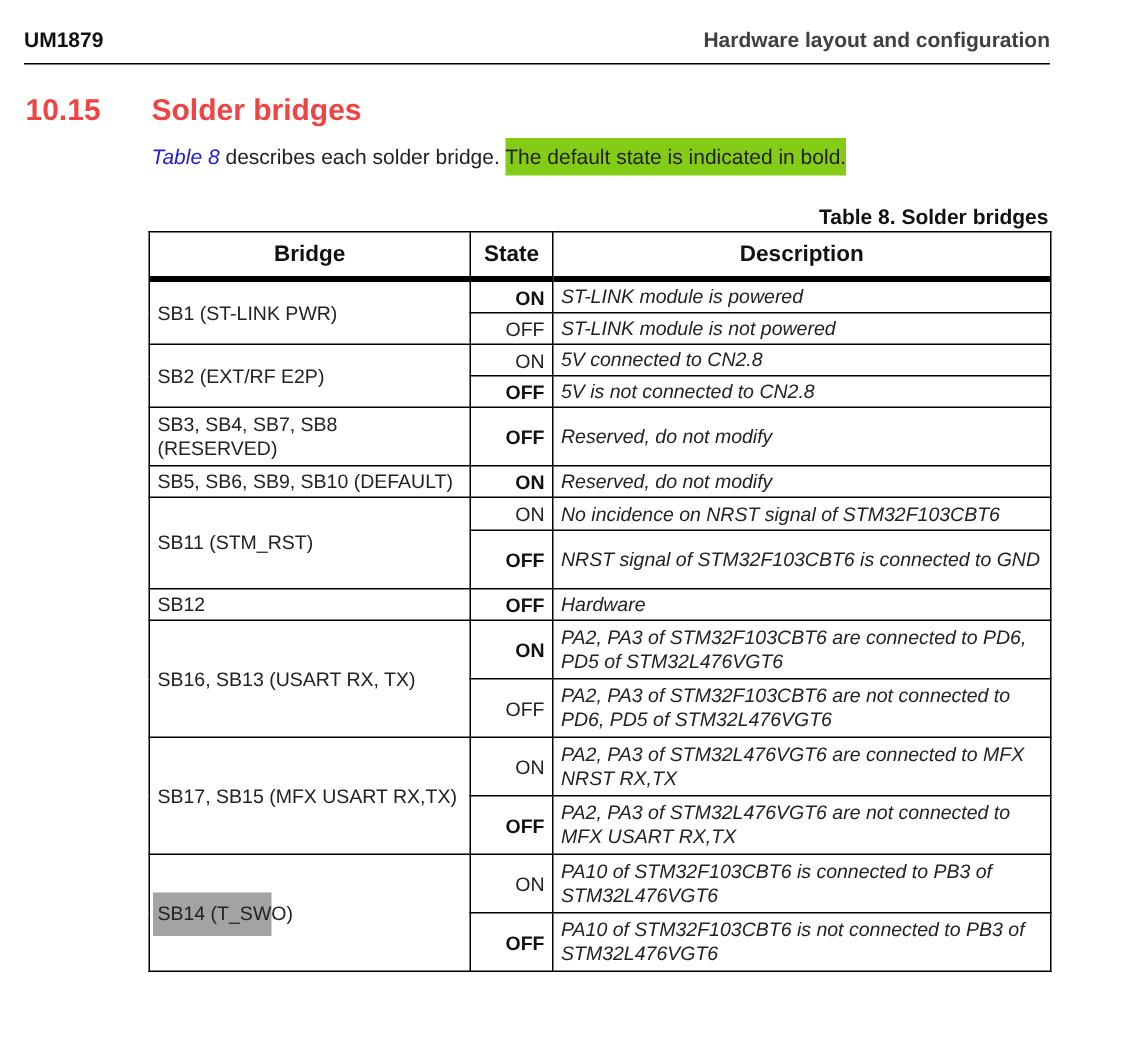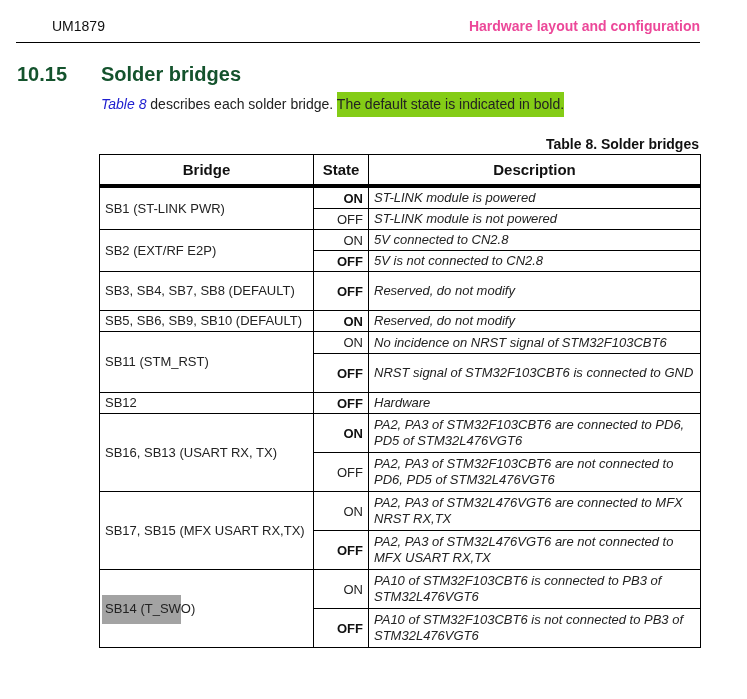--- a/index.html
+++ b/index.html
@@ -20,40 +20,39 @@
     left: 16px;
     top: 16px;
     width: 684px;
     height: 26px;
     border-bottom: 1.5px solid #000;
   }
   .doc-id {
     position: absolute;
     left: 0;
     top: 2px;
-    font-weight: normal;
+    font-weight: bold;
     font-size: 14px;
     color: #111;
-    margin-left: 36px;
   }
   .chapter-title {
     position: absolute;
     right: 0;
     top: 2px;
     font-weight: bold;
     font-size: 14px;
-    color: #ec4899;
+    color: #404040;
   }
   .section-heading {
     position: absolute;
     left: 17px;
     top: 63px;
     font-weight: bold;
     font-size: 20px;
-    color: #14532d;
+    color: #ef4444;
     white-space: nowrap;
   }
   .section-number {
     display: inline-block;
     width: 84px;
   }
   .intro {
     position: absolute;
     left: 101px;
     top: 96px;
@@ -177,21 +176,21 @@
       <td class="bridge" rowspan="2">SB2 (EXT/RF E2P)</td>
       <td class="state">ON</td>
       <td class="desc">5V connected to CN2.8</td>
     </tr>
     <tr class="h24">
       <td class="state bold">OFF</td>
       <td class="desc">5V is not connected to CN2.8</td>
     </tr>
 
     <tr class="h42">
-      <td class="bridge">SB3, SB4, SB7, SB8 (DEFAULT)</td>
+      <td class="bridge">SB3, SB4, SB7, SB8 (RESERVED)</td>
       <td class="state bold">OFF</td>
       <td class="desc">Reserved, do not modify</td>
     </tr>
 
     <tr class="h24">
       <td class="bridge">SB5, SB6, SB9, SB10 (DEFAULT)</td>
       <td class="state bold">ON</td>
       <td class="desc">Reserved, do not modify</td>
     </tr>
 

